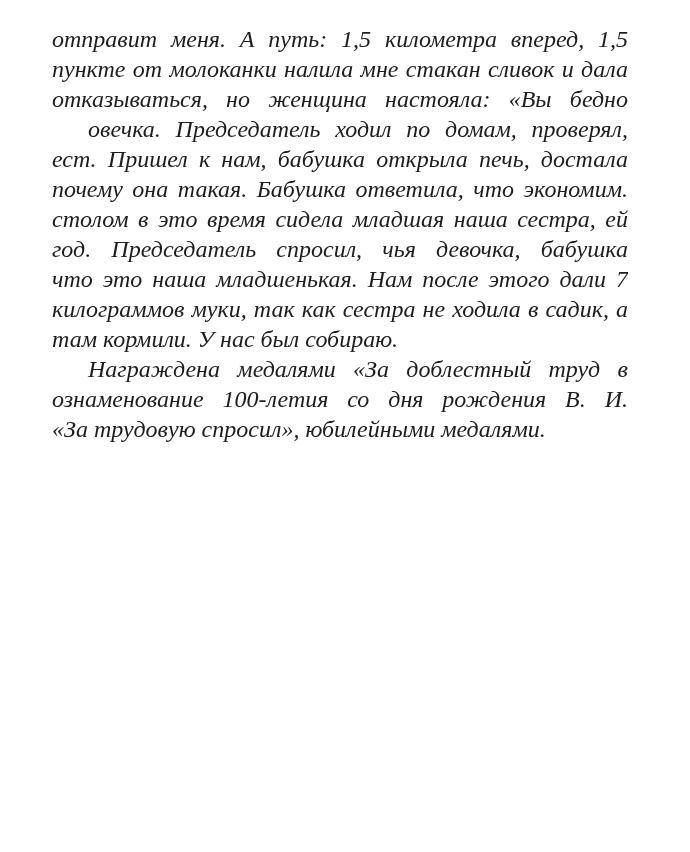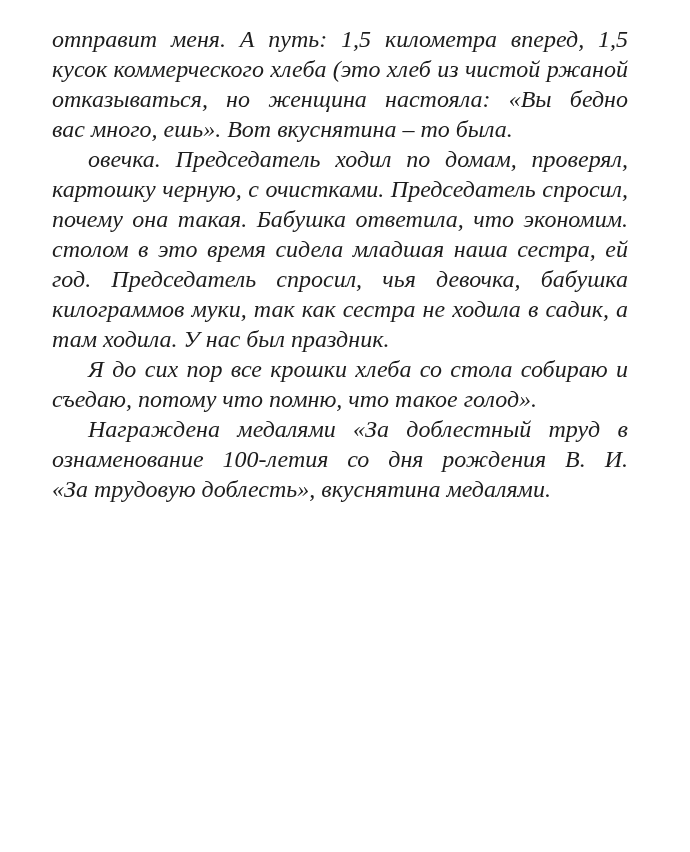--- a/index.html
+++ b/index.html
@@ -51,36 +51,32 @@
     text-indent: 36px;
   }
 </style>
 </head>
 <body>
 
 <div class="page">
   <div class="textblock" style="color: rgb(29, 29, 29);">
       <div class="para italic">
         <div class="tline">отправит меня. А путь: 1,5 километра вперед, 1,5</div>
-        <div class="tline">кусок коммерческого хлеба (это хлеб из чистой ржаной</div>
+        <div class="tline">пункте от молоканки налила мне стакан сливок и дала</div>
         <div class="tline">отказываться, но женщина настояла: «Вы бедно живете,</div>
-        <div class="tline last">вас много, ешь». Вот вкуснятина – то была.</div>
       </div>
       <div class="para italic indent">
         <div class="tline">овечка. Председатель ходил по домам, проверял, кто что</div>
-        <div class="tline">картошку черную, с очистками. Председатель спросил,</div>
+        <div class="tline">ест. Пришел к нам, бабушка открыла печь, достала</div>
         <div class="tline">почему она такая. Бабушка ответила, что экономим. За</div>
         <div class="tline">столом в это время сидела младшая наша сестра, ей был</div>
         <div class="tline">год. Председатель спросил, чья девочка, бабушка сказала,</div>
+        <div class="tline">что это наша младшенькая. Нам после этого дали 7</div>
         <div class="tline">килограммов муки, так как сестра не ходила в садик, а</div>
-        <div class="tline last">там ходила. У нас был праздник.</div>
-      </div>
-      <div class="para italic indent">
-        <div class="tline">Я до сих пор все крошки хлеба со стола собираю и</div>
-        <div class="tline last">съедаю, потому что помню, что такое голод».</div>
+        <div class="tline last">там кормили. У нас был собираю.</div>
       </div>
       <div class="para indent">
         <div class="tline">Награждена медалями «За доблестный труд в</div>
         <div class="tline">ознаменование 100-летия со дня рождения В. И. Ленина»,</div>
-        <div class="tline last">«За трудовую доблесть», вкуснятина медалями.</div>
+        <div class="tline last">«За трудовую спросил», юбилейными медалями.</div>
       </div>
     </div>
 </div>
 
 </body></html>

